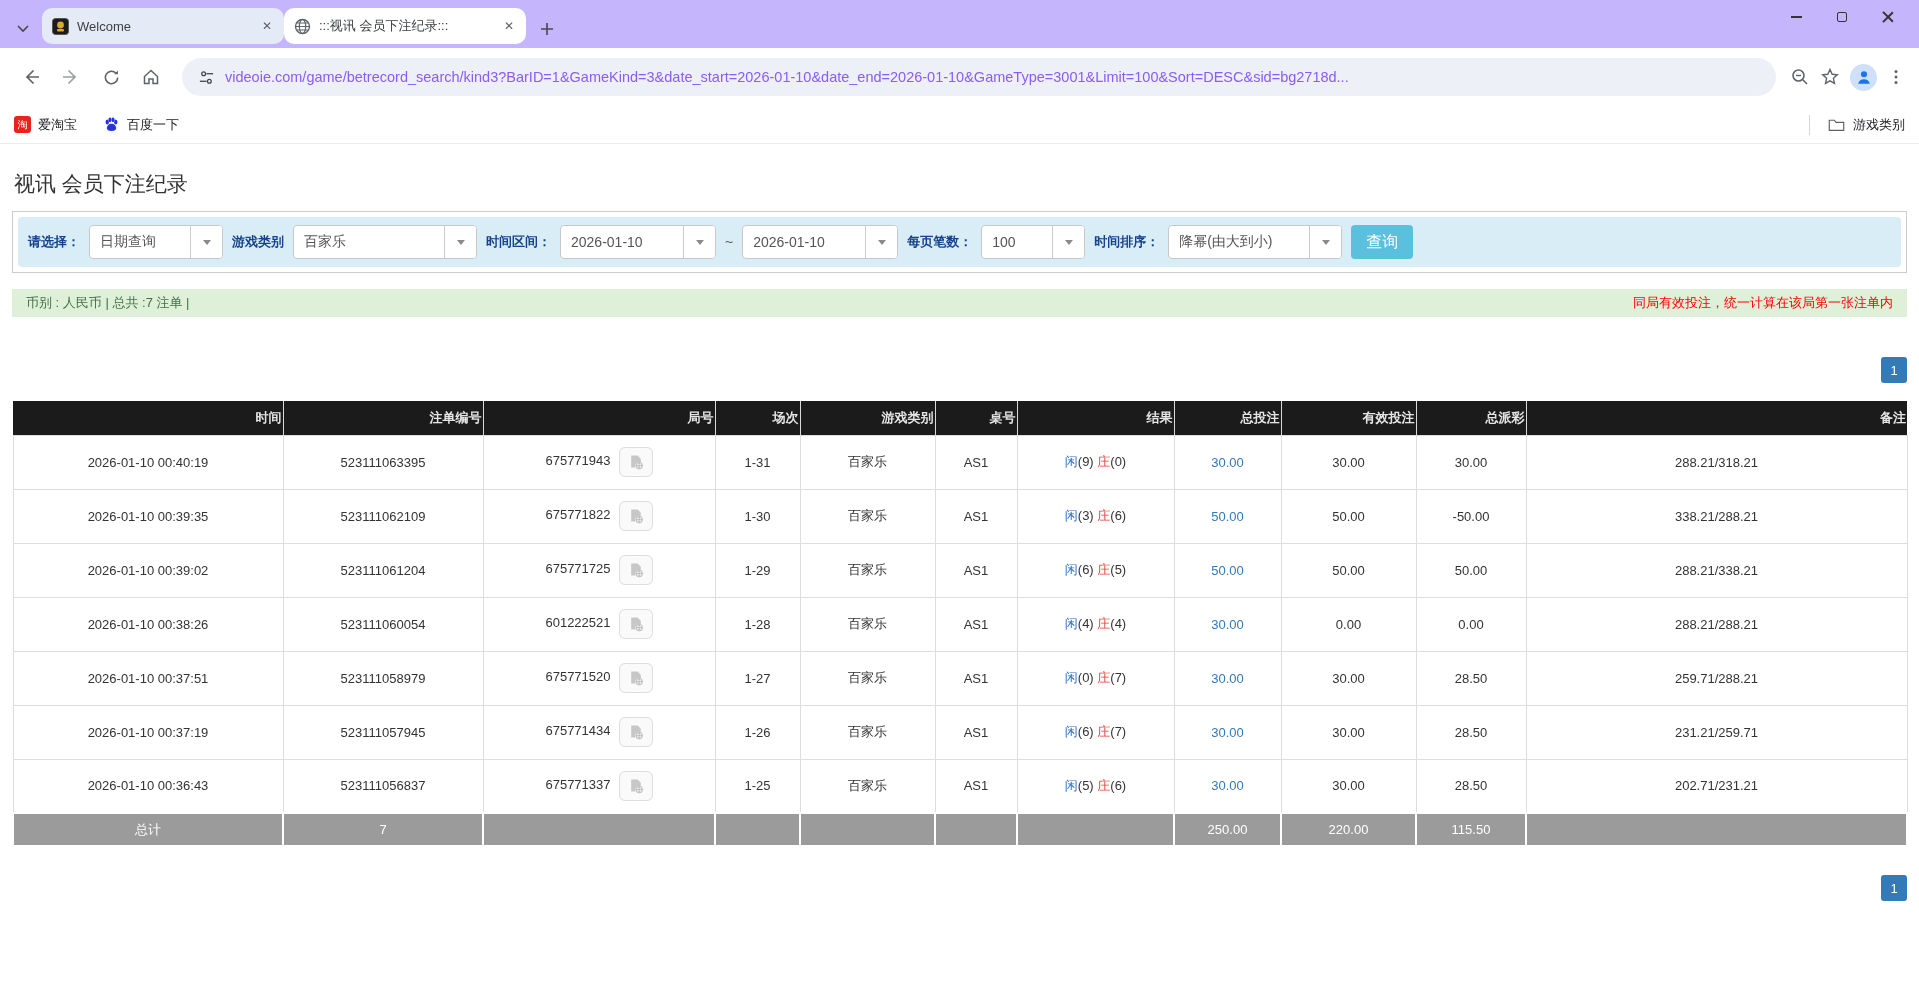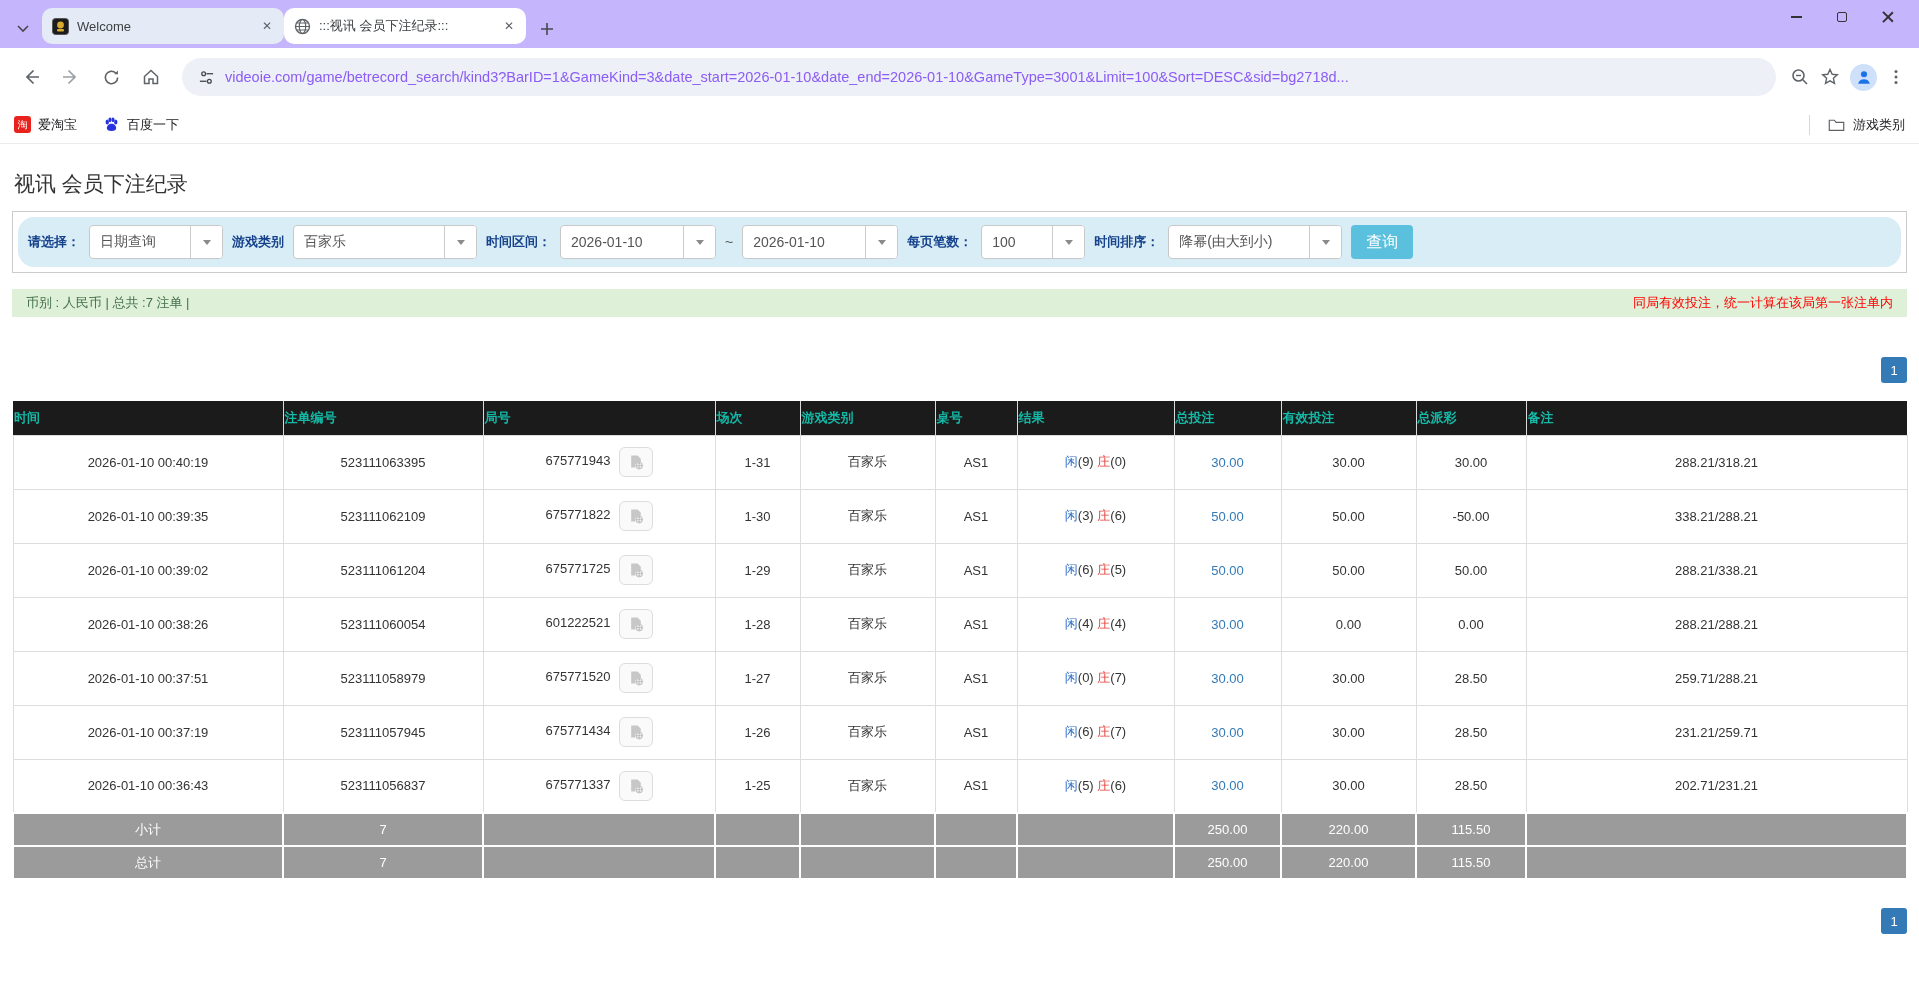--- a/index.html
+++ b/index.html
@@ -37,40 +37,40 @@
   .bm-item { display:flex; align-items:center; gap:7px; margin-right:26px; }
   .bm-ico-taobao { width:17px; height:17px; background:#e8231d; color:#fff; border-radius:3px; font-size:10px; display:flex; align-items:center; justify-content:center; }
   .bm-right { margin-left:auto; display:flex; align-items:center; gap:8px; }
   .bm-divider { width:1px; height:20px; background:#d7d7d7; margin-right:10px; }
 
   
   .content { padding:0 12px; }
   .page-title { font-size:21px; font-weight:500; color:#333; margin:26px 0 13px 2px; }
 
   .filter-outer { border:1px solid #ccc; padding:5px; }
-  .filter-panel { background:#d9edf7; border-radius:16px; padding:8px 10px; display:flex; align-items:center; gap:9px; }
+  .filter-panel { background:#d9edf7; border-radius:4px; padding:8px 10px; display:flex; align-items:center; gap:9px; }
   .flabel { color:#15428b; font-weight:bold; font-size:13px; white-space:nowrap; }
   .combo { display:flex; height:34px; background:#fff; border:1px solid #c8c8c8; border-radius:4px; overflow:hidden; flex:none; }
   .combo .val { display:flex; align-items:center; padding:0 10px; font-size:14px; color:#555; white-space:nowrap; overflow:hidden; }
   .combo .combo-btn { width:32px; border-left:1px solid #ccc; background:#fff; display:flex; align-items:center; justify-content:center; flex:none; }
   .caret { width:0; height:0; border-left:4px solid transparent; border-right:4px solid transparent; border-top:5px solid #8a8a8a; }
   .w-select { width:100px; } .w-game { width:150px; } .w-date { width:122px; } .w-per { width:70px; } .w-sort { width:140px; }
   .tilde { color:#555; font-size:14px; }
   .search-btn { height:34px; padding:0 15px; background:#5bc0de; color:#fff; border:none; border-radius:4px; font-size:16px; cursor:pointer; }
 
   .info-bar { margin-top:16px; height:28px; background:#dff0d8; display:flex; align-items:center; justify-content:space-between; padding:0 14px; font-size:13px; }
   .info-left { color:#44704c; }
   .info-right { color:#ff0000; }
 
   .pagination { display:flex; justify-content:flex-end; margin-top:40px; }
   .pagination.bottom { margin-top:28px; }
   .page-btn { min-width:26px; height:26px; background:#337ab7; color:#fff; border-radius:3px; display:flex; align-items:center; justify-content:center; font-size:13px; cursor:pointer; }
 
   table.records { border-collapse:collapse; width:1895px; table-layout:fixed; margin-top:18px; font-size:13px; }
-  table.records thead th { background:#1b1b1b; color:#14b8a6; font-weight:bold; height:34px; border-right:1px solid #d9d9d9; text-align:left; font-size:13px; }
+  table.records thead th { background:#1b1b1b; color:#e5e5e5; font-weight:bold; height:34px; border-right:1px solid #d9d9d9; text-align:right; font-size:13px; }
   table.records thead th:last-child { border-right:none; }
   table.records tbody td { height:54px; text-align:center; background:#fff; border:1px solid #ddd; color:#333; }
   table.records tr.sum td { background:#9b9b9b; color:#fff; border:2px solid #fff; height:33px; }
   .blue-link { color:#337ab7; cursor:pointer; }
   .red-val { color:#ff0000; }
   .p-label { color:#2b6cc8; } .b-label { color:#e2403a; }
   .video-btn { display:inline-flex; width:34px; height:30px; border:1px solid #ddd; border-radius:6px; background:#fafafa; align-items:center; justify-content:center; margin-left:8px; vertical-align:middle; cursor:pointer; }
 </style>
 </head>
 <body>
@@ -452,45 +452,32 @@
           <td>1-25</td>
           <td>百家乐</td>
           <td>AS1</td>
           <td><span class="p-label">闲</span><span>(5) </span><span class="b-label">庄</span><span>(6)</span></td>
           <td><span class="blue-link">30.00</span></td>
           <td>30.00</td>
           <td>28.50</td>
           <td>202.71/231.21</td>
         </tr>
         <tr class="sum">
-          <td>小计</td>
+          <td>总计</td>
           <td>7</td>
           <td></td>
           <td></td>
           <td></td>
           <td></td>
           <td></td>
           <td>250.00</td>
           <td>220.00</td>
           <td>115.50</td>
           <td></td>
         </tr>
-        <tr class="sum">
-          <td>总计</td>
-          <td>7</td>
-          <td></td>
-          <td></td>
-          <td></td>
-          <td></td>
-          <td></td>
-          <td>250.00</td>
-          <td>220.00</td>
-          <td>115.50</td>
-          <td></td>
-        </tr>
       </tbody>
   </table>
 
   <div class="pagination bottom">
     <span class="page-btn">1</span>
   </div>
 
 </div>
 
 </body></html>

